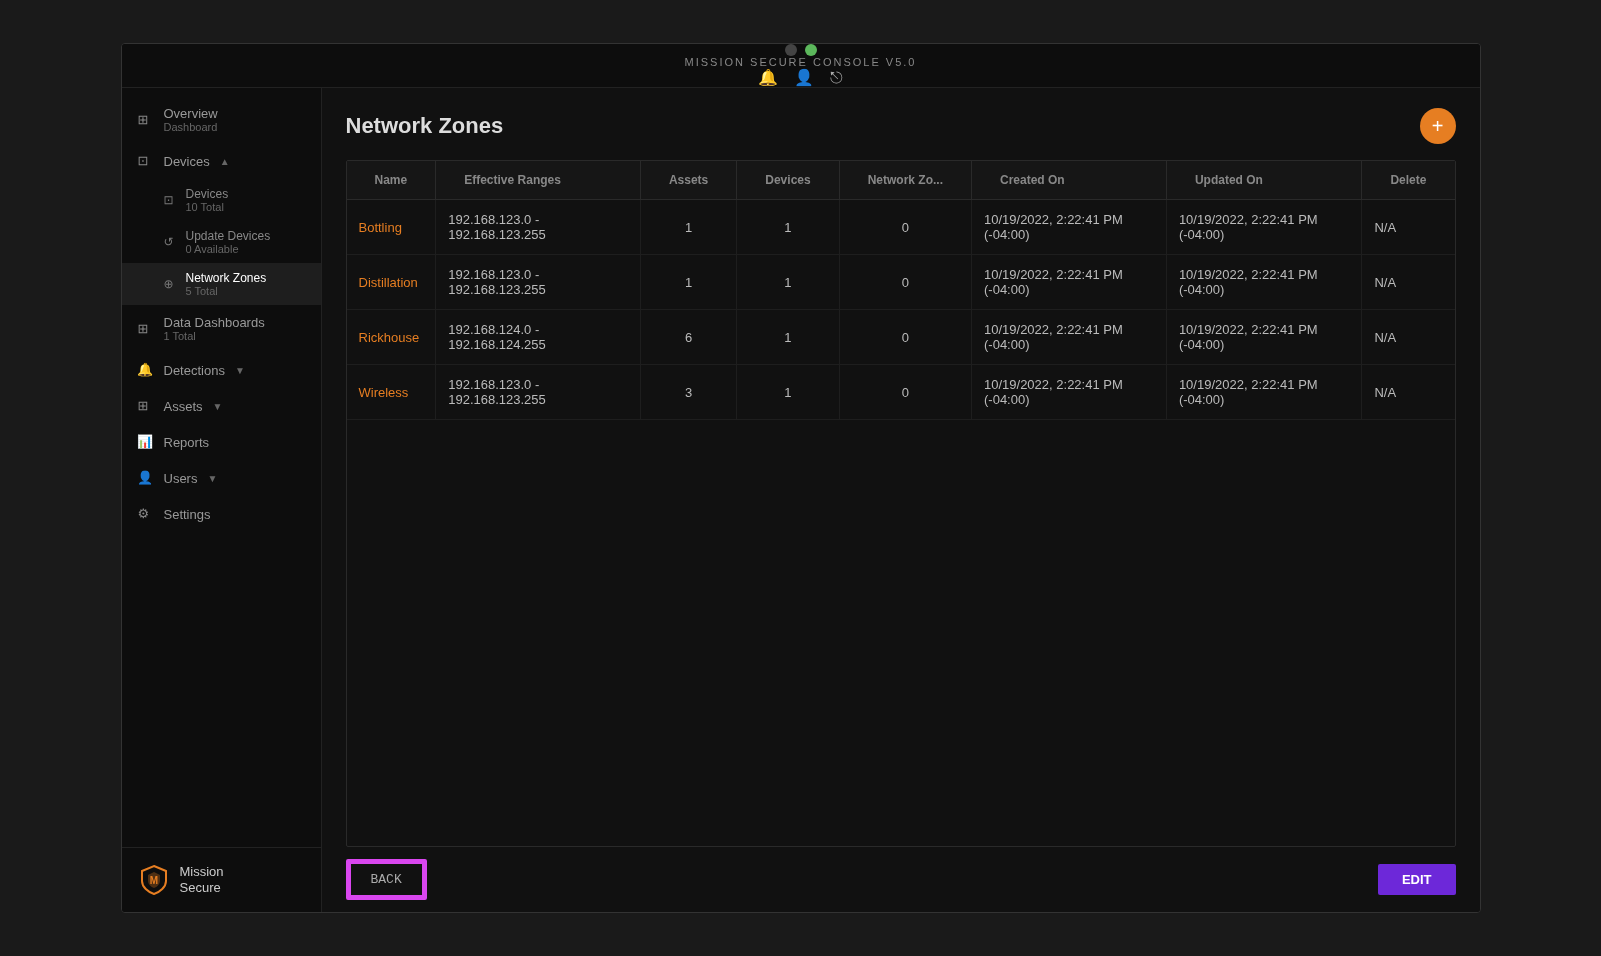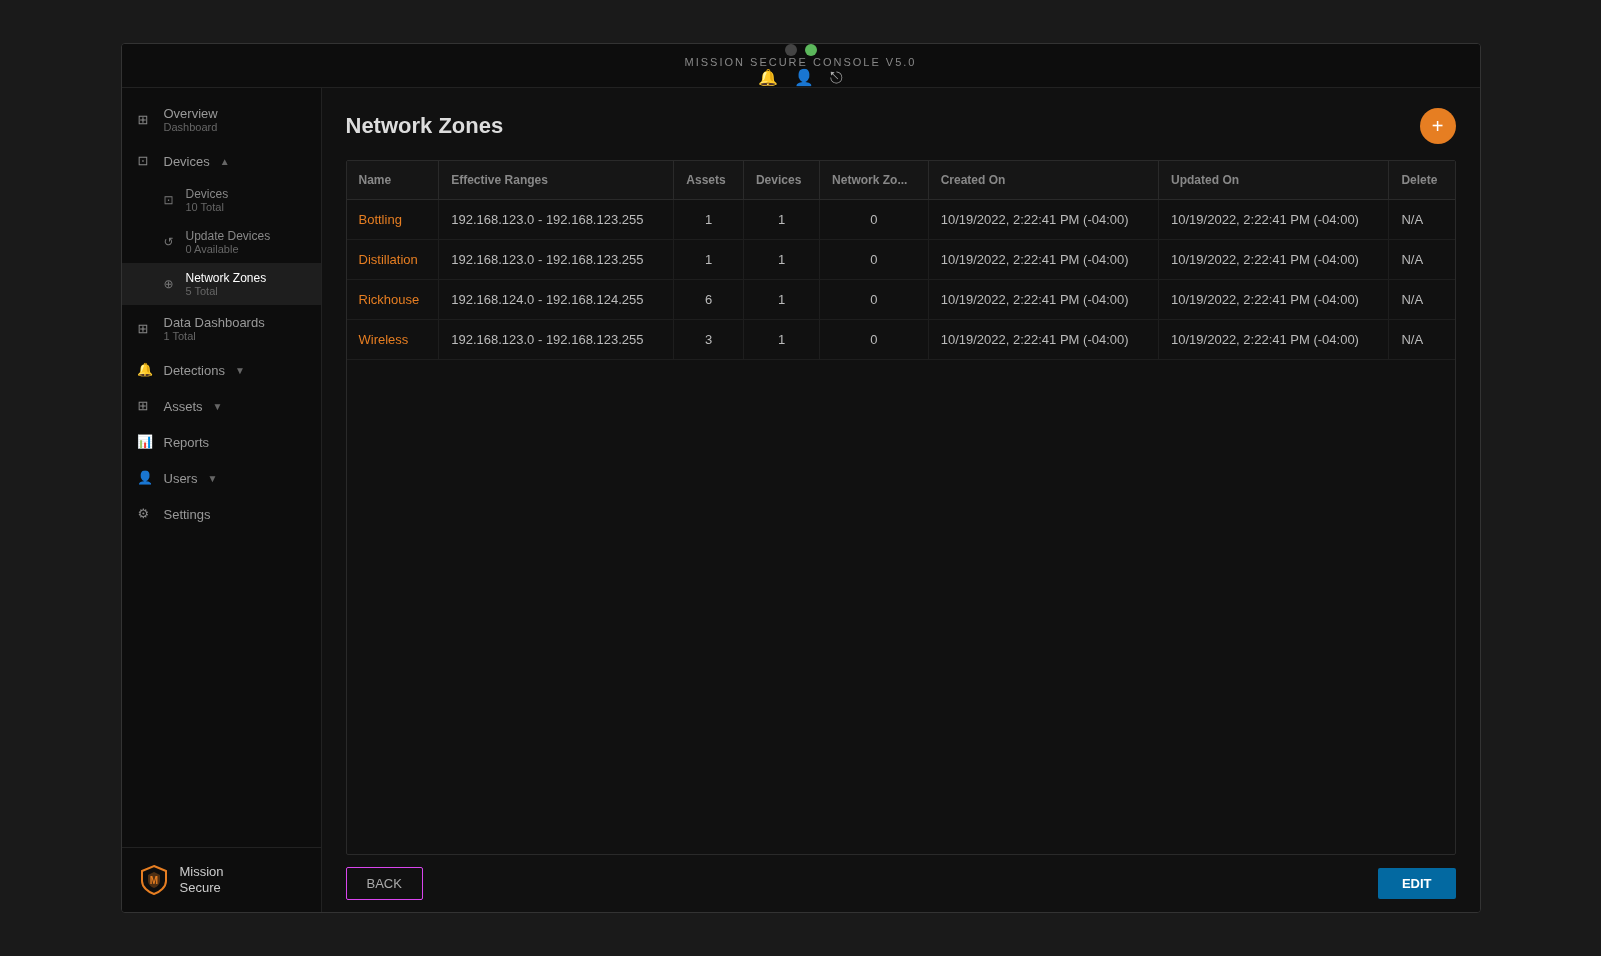--- a/index.html
+++ b/index.html
@@ -164,21 +164,21 @@
     }
     .table {
       width: 100%;
       border-collapse: collapse;
     }
     .table thead tr {
       background: #161616;
       border-bottom: 1px solid #2a2a2a;
     }
     .table th {
-      padding: 12px 12px;
+      padding: 12px 28px;
       text-align: left;
       font-size: 12px;
       font-weight: 600;
       color: #888;
       border-right: 1px solid #2a2a2a;
       white-space: nowrap;
     }
     .table th:last-child { border-right: none; }
     .table tbody tr {
       border-bottom: 1px solid #1e1e1e;
@@ -198,29 +198,30 @@
     .content-footer {
       padding: 12px 24px;
       display: flex;
       align-items: center;
       justify-content: space-between;
       flex-shrink: 0;
     }
     .back-btn {
       padding: 8px 20px;
       background: transparent;
-      border: 1px solid #d946ef;
+      border: 5px solid #d946ef;
       color: #aaa;
       font-size: 13px;
       cursor: pointer;
       border-radius: 2px;
+      font-family: Liberation Mono, monospace;
     }
     .edit-btn {
       padding: 8px 24px;
-      background: #0369a1;
+      background: #6d28d9;
       border: none;
       color: #fff;
       font-size: 13px;
       font-weight: 600;
       cursor: pointer;
       border-radius: 2px;
     }
   </style>
 </head>
 <body>

